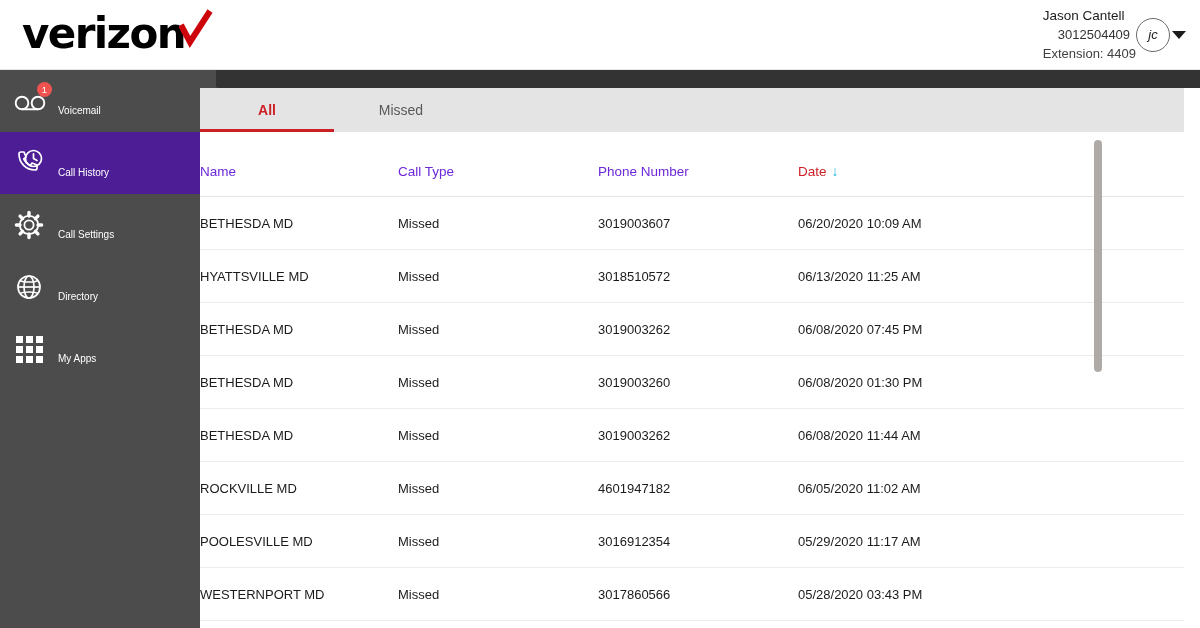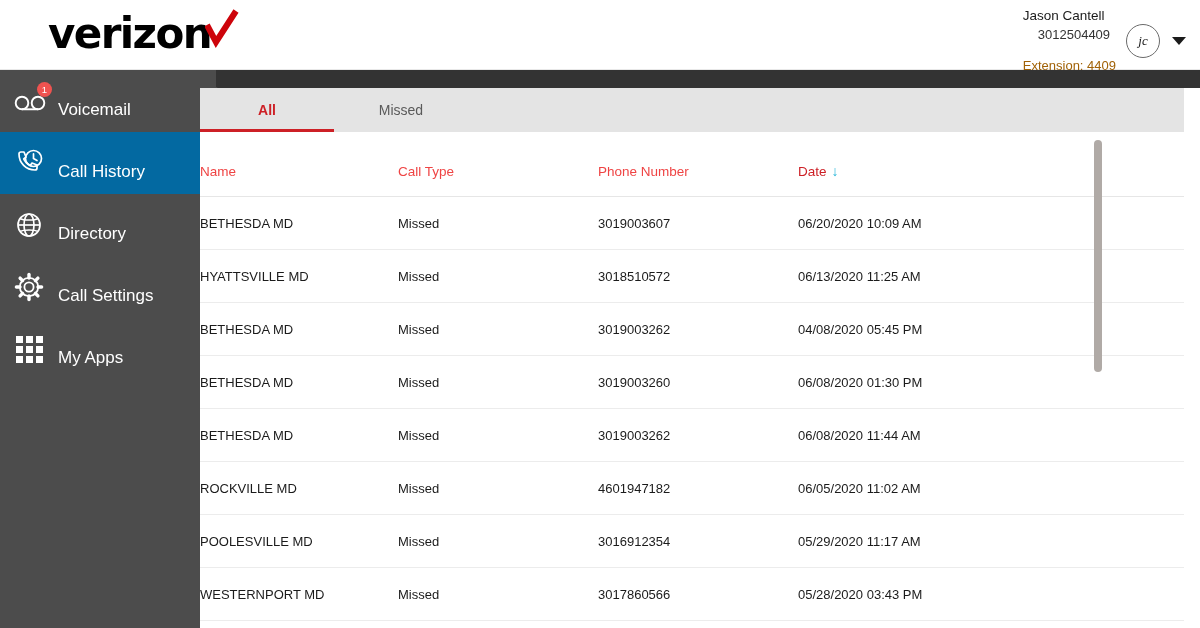--- a/index.html
+++ b/index.html
@@ -13,45 +13,45 @@
   #app { position: relative; width: 1200px; height: 628px; background: #fff; }
 
   
   .top-header {
     position: absolute; left: 0; top: 0; width: 1200px; height: 70px;
     background: #ffffff;
     border-bottom: 1px solid #e8e8e8;
   }
   .logo {
     position: absolute; left: 22px; top: 11px;
-    display: flex; align-items: flex-start; margin-left: 26px;
+    display: flex; align-items: flex-start;
   }
   .logo-word {
     font-family: "DejaVu Sans", sans-serif;
     font-size: 42px; font-weight: bold; color: #000;
     letter-spacing: -1.6px; line-height: 46px;
   }
   .logo-check {
     position: relative; width: 34px; height: 46px; margin-left: -6px;
   }
   .logo-check svg { position: absolute; left: 0; top: -2px; }
 
   .user-block {
     position: absolute; right: 14px; top: 6px;
-    display: flex; align-items: center; gap: 10px;
+    display: flex; align-items: center; gap: 0;
   }
   .user-text { text-align: left; }
   .user-name { font-size: 13.5px; color: #1b1b1b; line-height: 19px; }
   .user-number { font-size: 13px; color: #333; line-height: 19px; margin-left: 15px; }
-  .user-ext { font-size: 13px; color: #a16207; line-height: 19px; margin-top: 12px; }
+  .user-ext { font-size: 13px; color: #404040; line-height: 19px; }
   .avatar {
     width: 34px; height: 34px; border-radius: 50%;
     border: 1px solid #6b6b6b; color: #1b1b1b;
     display: flex; align-items: center; justify-content: center;
-    font-size: 13px; font-style: italic; font-family: Liberation Serif, serif;
+    font-size: 13px; font-style: italic;
   }
   .caret-down {
     width: 0; height: 0;
     border-left: 7px solid transparent; border-right: 7px solid transparent;
     border-top: 8px solid #1b1b1b;
     margin-left: 2px; cursor: pointer;
   }
 
   
   .dark-strip {
@@ -69,27 +69,27 @@
   
   .sidebar {
     position: absolute; left: 0; top: 70px; width: 216px; height: 558px;
     background: #4c4c4c;
   }
   .nav-item {
     position: relative; display: flex; align-items: center;
     height: 62px; padding-left: 14px; cursor: pointer;
     color: #ffffff;
   }
-  .nav-item.active { background: #0369a1; }
+  .nav-item.active { background: #4c1d95; }
   .nav-icon {
     width: 42px; height: 34px; position: relative;
     display: flex; align-items: center; justify-content: flex-start;
     flex: 0 0 42px;
   }
-  .nav-label { font-size: 17px; color: #ffffff; margin-left: 2px; margin-top: 18px; }
+  .nav-label { font-size: 10px; color: #ffffff; margin-left: 2px; margin-top: 18px; }
   .vm-badge {
     position: absolute; right: 4px; top: -2px;
     width: 15px; height: 15px; border-radius: 50%;
     background: #ef5350; color: #fff;
     font-size: 9.5px; line-height: 15px; text-align: center;
   }
   .apps-grid { display: grid; grid-template-columns: repeat(3, 7px);
     grid-template-rows: repeat(3, 7px); gap: 3px; margin-left: 2px; }
   .apps-grid i { background: #fff; display: block; width: 7px; height: 7px; }
 
@@ -111,21 +111,21 @@
   .tab.active::after {
     content: ""; position: absolute; left: 0; right: 0; bottom: 0;
     height: 3px; background: #cd2026;
   }
 
   
   .table-wrap { position: relative; padding: 0 0 0 0; }
   .tbl { width: 100%; border-collapse: collapse; table-layout: fixed; }
   .tbl th, .tbl td { text-align: left; }
   .tbl thead th {
-    font-size: 13.5px; font-weight: normal; color: #ef4444;
+    font-size: 13.5px; font-weight: normal; color: #6d28d9;
     padding: 31px 0 17px 0; border-bottom: 1px solid #e6e6e6;
   }
   .tbl thead th.date-col { color: #cd2026; }
   .sort-arrow { color: #29b6d8; font-size: 14px; margin-left: 5px; }
   .tbl tbody td {
     font-size: 13px; padding: 19px 0 18px 0;
     border-bottom: 1px solid #ececec; color: #1b1b1b;
   }
   .cell-name  { color: #e8605e; cursor: pointer; }
   .cell-type  { color: #e8605e; }
@@ -192,49 +192,49 @@
       </div>
       <div class="nav-item active">
         <span class="nav-icon">
           <svg width="30" height="30" viewBox="0 0 30 30">
             <path d="M5 6 c0-1 1-2 2-2 l3 0 2 5 -2.3 1.8 c1.4 3 3.6 5.2 6.6 6.6 L18 15 l5 2 0 3 c0 1-1 2-2 2 C12 22 5 15 5 6 Z" fill="none" stroke="#fff" stroke-width="1.7" stroke-linejoin="round"></path>
             <circle cx="19.5" cy="10.5" r="8" fill="none" stroke="#fff" stroke-width="1.7"></circle>
             <path d="M19.5 5.8 L19.5 10.5 L23 12.6" fill="none" stroke="#fff" stroke-width="1.7" stroke-linecap="round"></path>
           </svg>
         </span>
         <span class="nav-label">Call History</span>
-      </div>
-      <div class="nav-item">
-        <span class="nav-icon">
-          <svg width="30" height="30" viewBox="0 0 30 30">
-            <circle cx="15" cy="15" r="11" fill="none" stroke="#fff" stroke-width="1.7"></circle>
-            <ellipse cx="15" cy="15" rx="5" ry="11" fill="none" stroke="#fff" stroke-width="1.7"></ellipse>
-            <line x1="4" y1="15" x2="26" y2="15" stroke="#fff" stroke-width="1.7"></line>
-            <path d="M6.3 8.6 C9.5 10.6 20.5 10.6 23.7 8.6" fill="none" stroke="#fff" stroke-width="1.5"></path>
-            <path d="M6.3 21.4 C9.5 19.4 20.5 19.4 23.7 21.4" fill="none" stroke="#fff" stroke-width="1.5"></path>
-          </svg>
-        </span>
-        <span class="nav-label">Directory</span>
       </div>
       <div class="nav-item">
         <span class="nav-icon">
           <svg width="30" height="30" viewBox="0 0 30 30">
             <circle cx="15" cy="15" r="4.6" fill="none" stroke="#fff" stroke-width="1.8"></circle>
             <circle cx="15" cy="15" r="9.2" fill="none" stroke="#fff" stroke-width="1.8"></circle>
             <line x1="24.0" y1="15.0" x2="27.6" y2="15.0" stroke="#fff" stroke-width="3.4" stroke-linecap="round"></line>
             <line x1="21.4" y1="21.4" x2="23.9" y2="23.9" stroke="#fff" stroke-width="3.4" stroke-linecap="round"></line>
             <line x1="15.0" y1="24.0" x2="15.0" y2="27.6" stroke="#fff" stroke-width="3.4" stroke-linecap="round"></line>
             <line x1="8.6" y1="21.4" x2="6.1" y2="23.9" stroke="#fff" stroke-width="3.4" stroke-linecap="round"></line>
             <line x1="6.0" y1="15.0" x2="2.4" y2="15.0" stroke="#fff" stroke-width="3.4" stroke-linecap="round"></line>
             <line x1="8.6" y1="8.6" x2="6.1" y2="6.1" stroke="#fff" stroke-width="3.4" stroke-linecap="round"></line>
             <line x1="15.0" y1="6.0" x2="15.0" y2="2.4" stroke="#fff" stroke-width="3.4" stroke-linecap="round"></line>
             <line x1="21.4" y1="8.6" x2="23.9" y2="6.1" stroke="#fff" stroke-width="3.4" stroke-linecap="round"></line>
           </svg>
         </span>
         <span class="nav-label">Call Settings</span>
+      </div>
+      <div class="nav-item">
+        <span class="nav-icon">
+          <svg width="30" height="30" viewBox="0 0 30 30">
+            <circle cx="15" cy="15" r="11" fill="none" stroke="#fff" stroke-width="1.7"></circle>
+            <ellipse cx="15" cy="15" rx="5" ry="11" fill="none" stroke="#fff" stroke-width="1.7"></ellipse>
+            <line x1="4" y1="15" x2="26" y2="15" stroke="#fff" stroke-width="1.7"></line>
+            <path d="M6.3 8.6 C9.5 10.6 20.5 10.6 23.7 8.6" fill="none" stroke="#fff" stroke-width="1.5"></path>
+            <path d="M6.3 21.4 C9.5 19.4 20.5 19.4 23.7 21.4" fill="none" stroke="#fff" stroke-width="1.5"></path>
+          </svg>
+        </span>
+        <span class="nav-label">Directory</span>
       </div>
       <div class="nav-item">
         <span class="nav-icon">
           <span class="apps-grid">
             <i></i>
             <i></i>
             <i></i>
             <i></i>
             <i></i>
             <i></i>
@@ -288,21 +288,21 @@
               <td class="cell-name col-pad-name">HYATTSVILLE MD</td>
               <td class="cell-type">Missed</td>
               <td class="">3018510572</td>
               <td class="">06/13/2020 11:25 AM</td>
               <td></td>
             </tr>
             <tr>
               <td class="cell-name col-pad-name">BETHESDA MD</td>
               <td class="cell-type">Missed</td>
               <td class="">3019003262</td>
-              <td class="">04/08/2020 05:45 PM</td>
+              <td class="">06/08/2020 07:45 PM</td>
               <td></td>
             </tr>
             <tr>
               <td class="cell-name col-pad-name">BETHESDA MD</td>
               <td class="cell-type">Missed</td>
               <td class="">3019003260</td>
               <td class="">06/08/2020 01:30 PM</td>
               <td></td>
             </tr>
             <tr>

